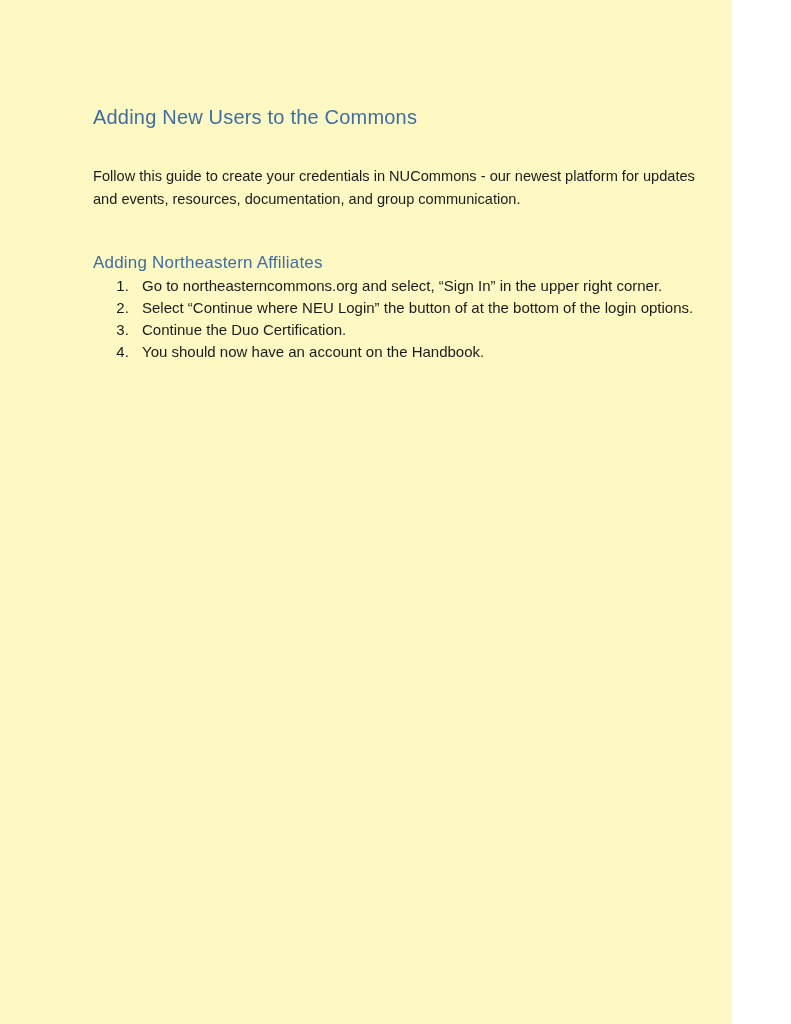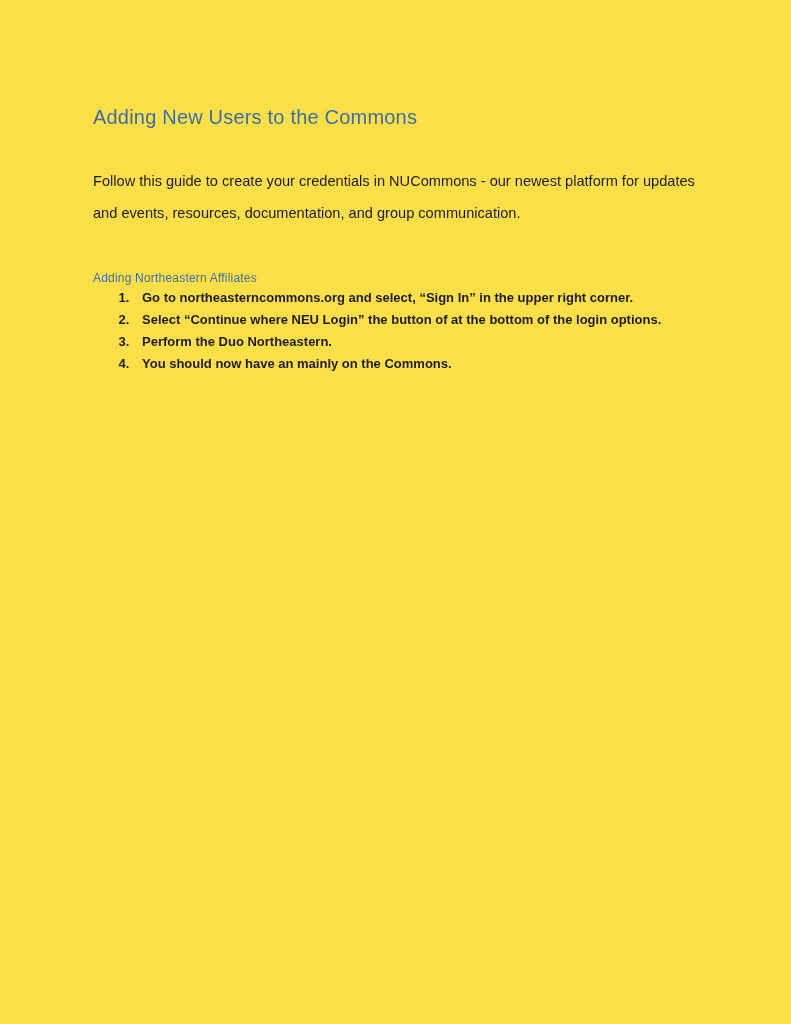--- a/index.html
+++ b/index.html
@@ -2,61 +2,60 @@
 <html><head>
 <meta charset="utf-8">
 <style>
   html, body {
     margin: 0;
     padding: 0;
     background: #ffffff;
   }
   .page {
     position: relative;
-    width: 791px;
+    width: 732px;
     height: 1024px;
-    background: #fde047;
+    background: #fef9c3;
     font-family: "Liberation Sans", sans-serif;
     color: #1b1b1b;
     overflow: hidden;
     box-sizing: border-box;
   }
   .content {
     position: absolute;
     top: 106px;
     left: 93px;
     width: 608px;
   }
   h1.doc-title {
     font-size: 20px;
     font-weight: 400;
     color: #3b6ea8;
     margin: 0 0 36px 0;
     letter-spacing: 0.2px;
   }
   p.body-para {
     font-size: 14.6px;
-    line-height: 32px;
+    line-height: 23px;
     margin: 0 0 11px 0;
     color: #1b1b1b;
   }
   h2.section-heading {
-    font-size: 12px;
+    font-size: 17px;
     font-weight: 400;
     color: #3b6ea8;
     margin: 42px 0 2px 0;
     letter-spacing: 0.2px;
   }
   ol.steps {
     margin: 2px 0 0 0;
     padding-left: 40px;
-    font-size: 13px;
+    font-size: 15px;
     line-height: 22px;
     color: #1b1b1b;
-    font-weight: bold;
   }
   ol.steps li {
     padding-left: 9px;
     margin: 0;
   }
 </style>
 </head>
 <body>
 
 <div class="page">
@@ -66,18 +65,18 @@
 
     <p class="body-para">Follow this guide to create your credentials in NUCommons - our newest platform for updates and events, resources, documentation, and group communication.</p>
 
 
 
     <h2 class="section-heading">Adding Northeastern Affiliates</h2>
 
     <ol class="steps">
         <li>Go to northeasterncommons.org and select, “Sign In” in the upper right corner.</li>
         <li>Select “Continue where NEU Login” the button of at the bottom of the login options.</li>
-        <li>Perform the Duo Northeastern.</li>
-        <li>You should now have an mainly on the Commons.</li>
+        <li>Continue the Duo Certification.</li>
+        <li>You should now have an account on the Handbook.</li>
       </ol>
 
   </div>
 </div>
 
 </body></html>

